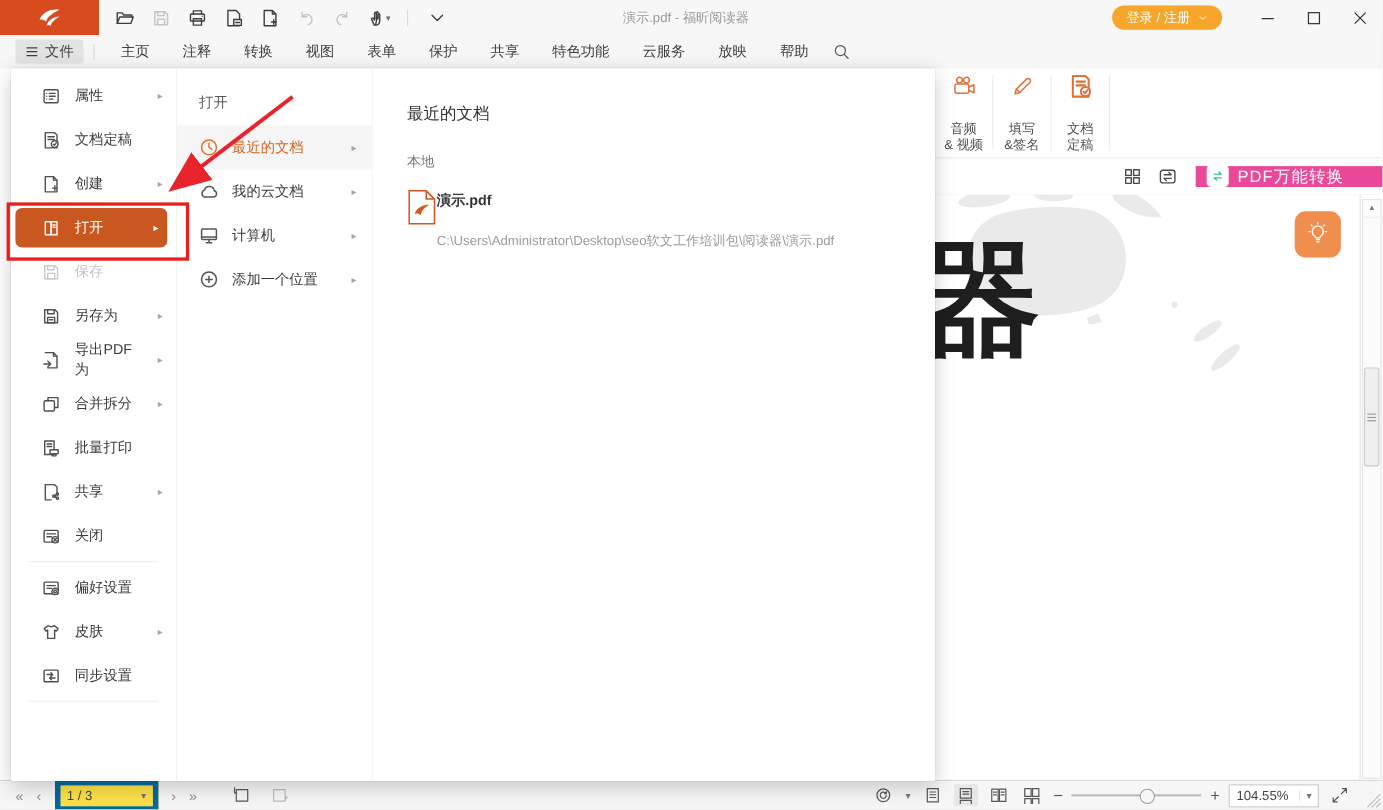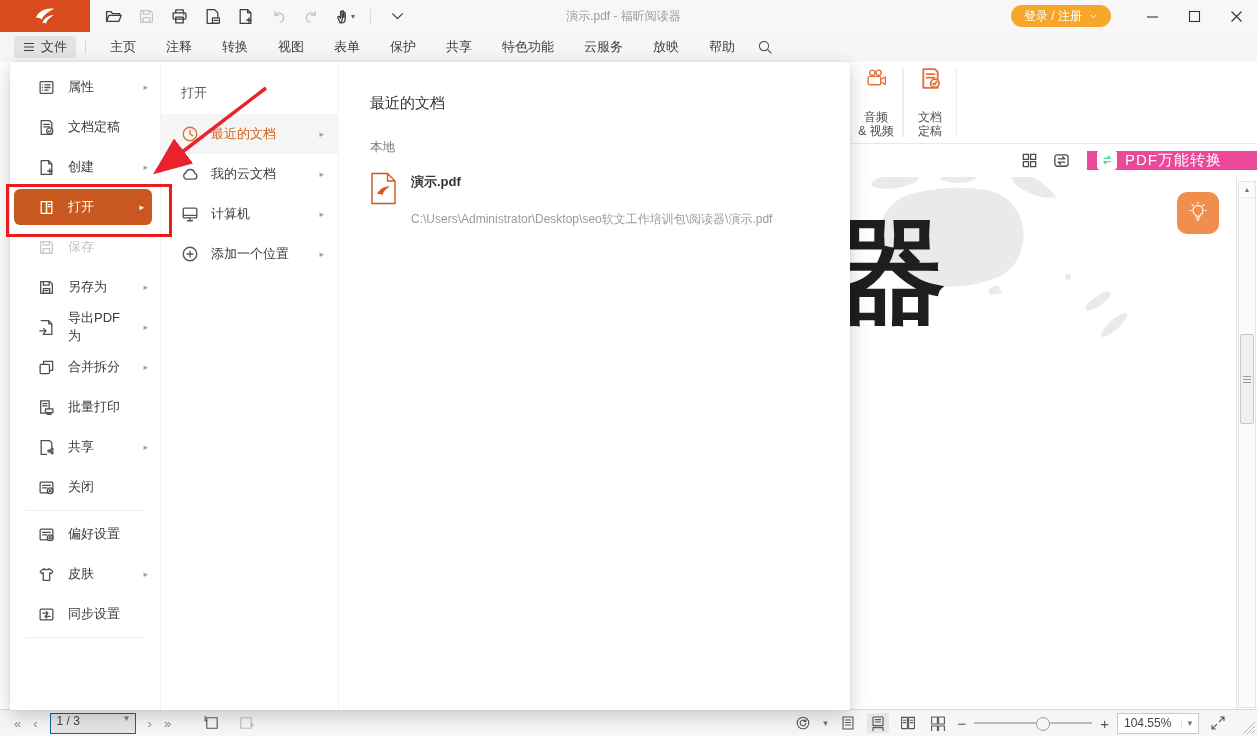--- a/index.html
+++ b/index.html
@@ -69,33 +69,33 @@
   .fm-div{height:1px;background:#EDEDED;margin:3px 16px}
   .fm-col2{width:177px;border-left:1px solid #F1F1F1;flex:0 0 auto}
   .op-header{padding:22px 0 12px 20px;font-size:13px;color:#5A5A5A}
   .op-item{height:40px;display:flex;align-items:center;padding:0 14px 0 20px;gap:12px;color:#3A3A3A}
   .op-item .ic{color:#555}.op-item .ic svg{width:18px;height:18px}
   .op-item .arrow{margin-left:auto;font-size:9px;color:#A3A3A3}
   .op-item.active{background:#F5F5F5;color:#D2641F}.op-item.active .ic{color:#E0722F}
   .fm-col3{flex:1;border-left:1px solid #F5F5F5;padding-left:31px}
   .rd-head{margin-top:32px;font-size:15px;color:#333}
   .rd-group{margin-top:26px;font-size:12.5px;color:#777}
-  .rd-file{margin-top:16px;display:flex;gap:14px;align-items:flex-start}
+  .rd-file{margin-top:16px;display:flex;align-items:flex-start}
   .rd-file .fico svg{width:27px;height:33px}
   .rd-name{font-size:13px;font-weight:700;color:#333;padding-top:1px}
   .rd-path{font-size:12px;color:#9B9B9B;margin-top:20px}
   
   .red-box{position:absolute;left:6px;top:184px;width:160px;height:47px;border:3px solid #EA1C1C;z-index:30}
   .anno-svg{position:absolute;left:0;top:0;width:1257px;height:736px;z-index:29;pointer-events:none}
   
   .statusbar{position:absolute;bottom:0;left:0;right:0;height:26px;background:#F6F6F7;border-top:1px solid #D9D9D9;
              display:flex;align-items:center;font-size:12px;color:#5A5A5A}
   .sb-left{display:flex;align-items:center;gap:12px;margin-left:14px}
   .chev{color:#8E8E8E;font-size:13px}
-  .pagebox{width:84px;height:19px;background:#e5e5e5;border:1px solid #0369a1;display:flex;}
+  .pagebox{width:84px;height:19px;background:#fde047;border:5px solid #0369a1;display:flex;align-items:center}
   .pagebox .val{flex:1;padding-left:6px;color:#444;font-size:12px}
   .pagebox .caret,.zoombox .caret{width:16px;text-align:center;font-size:8px;color:#777}
   .sbtn{width:22px;height:20px;display:flex;align-items:center;justify-content:center;color:#575757}
   .sbtn svg{width:16px;height:16px;fill:none;stroke:currentColor;stroke-width:1.1;stroke-linecap:round;stroke-linejoin:round}
   .sbtn.on{background:#E7E7E7;border-radius:2px}
   .sbtn.dis{color:#BDBDBD}
   .sb-right{margin-left:auto;display:flex;align-items:center;gap:8px;margin-right:28px}
   .slider{width:118px;height:14px;position:relative;display:flex;align-items:center}
   .slider .track{width:100%;height:1.5px;background:#BBB}
   .slider .knob{position:absolute;left:52%;top:1px;width:12px;height:12px;border-radius:50%;background:#F7F7F7;border:1px solid #9C9C9C}
@@ -266,20 +266,32 @@
               <rect x="3" y="8" width="12" height="8" rx="1.5"></rect>
               <path d="M15 10.8 l4.5-2.2 v7 L15 13.4"></path>
             </svg>
           </span>
           <div class="glabel">
             <div>音频</div>
             <div>&amp; 视频</div>
           </div>
         </div>
         <div class="rsep"></div>
+        <div class="rgroup">
+          <span class="ic">
+            <svg viewBox="0 0 22 20">
+              <path d="M4.5 16.5 l1.2-4 L14.5 3.7 a2 2 0 0 1 2.9 2.9 L8.6 15.4 Z"></path>
+              <path d="M5.7 12.5 l2.9 2.9"></path>
+            </svg>
+          </span>
+          <div class="glabel">
+            <div>填写</div>
+            <div>&amp;签名</div>
+          </div>
+        </div>
         <div class="rsep"></div>
         <div class="rgroup">
           <span class="ic">
             <svg viewBox="0 0 16 16">
               <path d="M3 1.5 h8 l2 2 V14.5 H3 z"></path>
               <path d="M5.3 5 h5.4 M5.3 7.4 h5.4"></path>
               <circle cx="11" cy="11.3" r="2.9" fill="#fff"></circle>
               <path d="M9.8 11.4 l.9.9 1.6-1.9"></path>
             </svg>
           </span>

